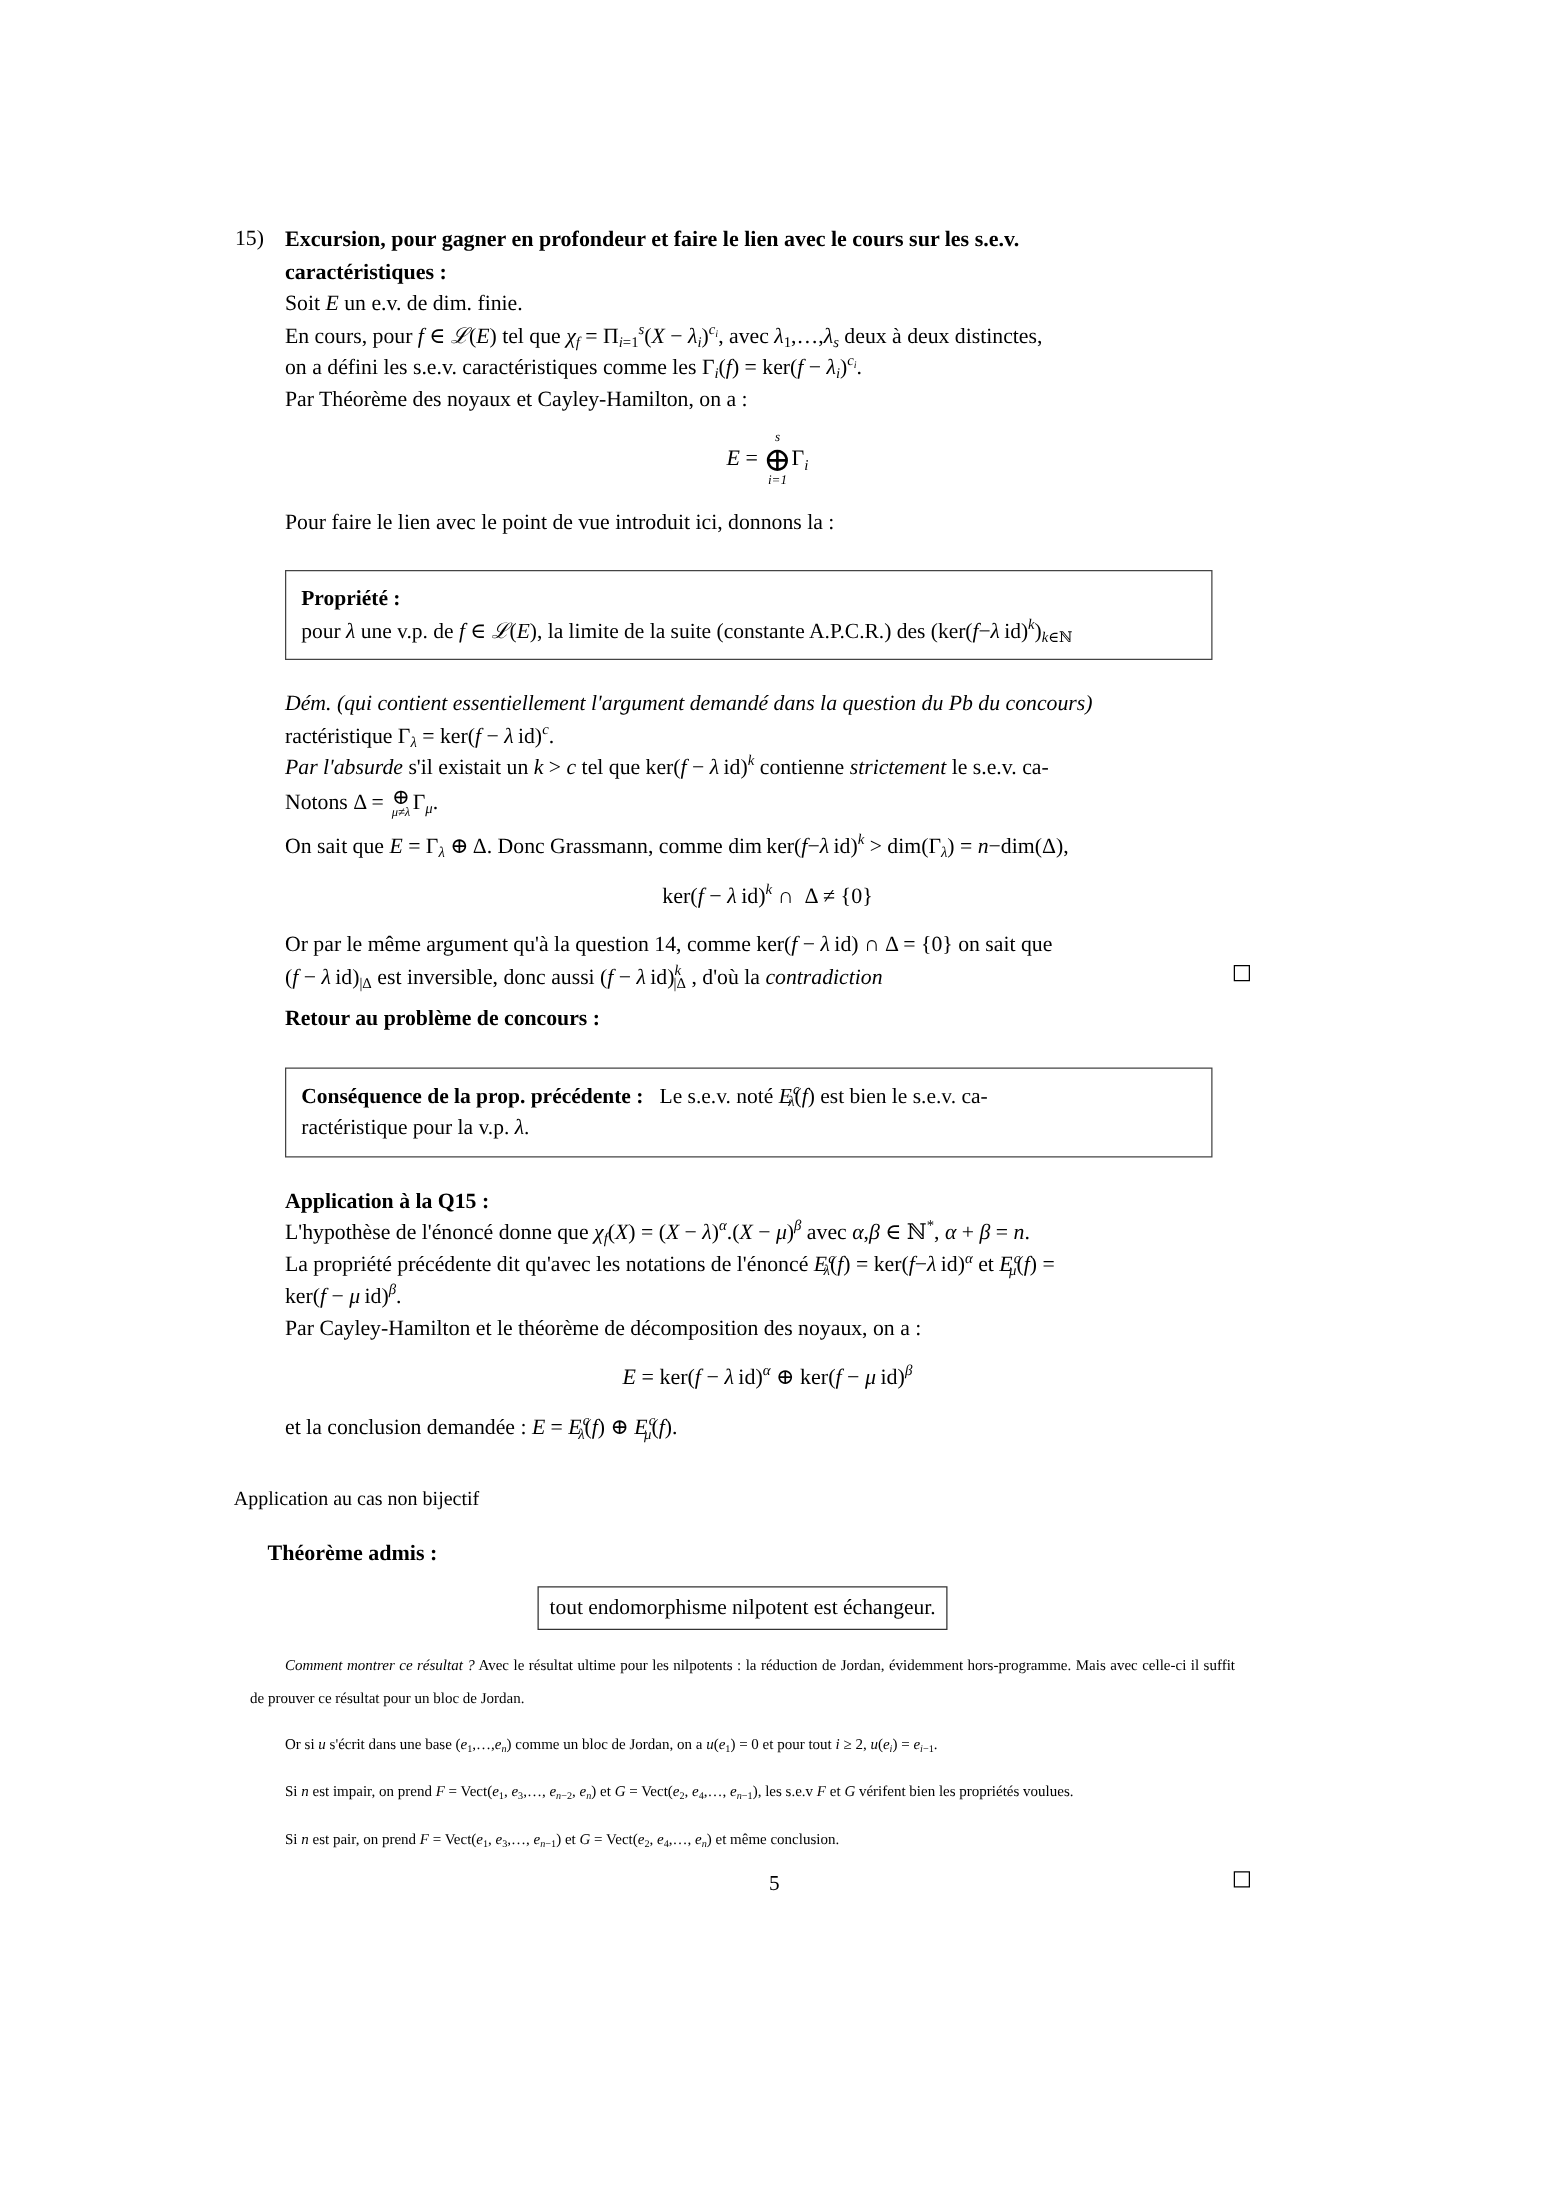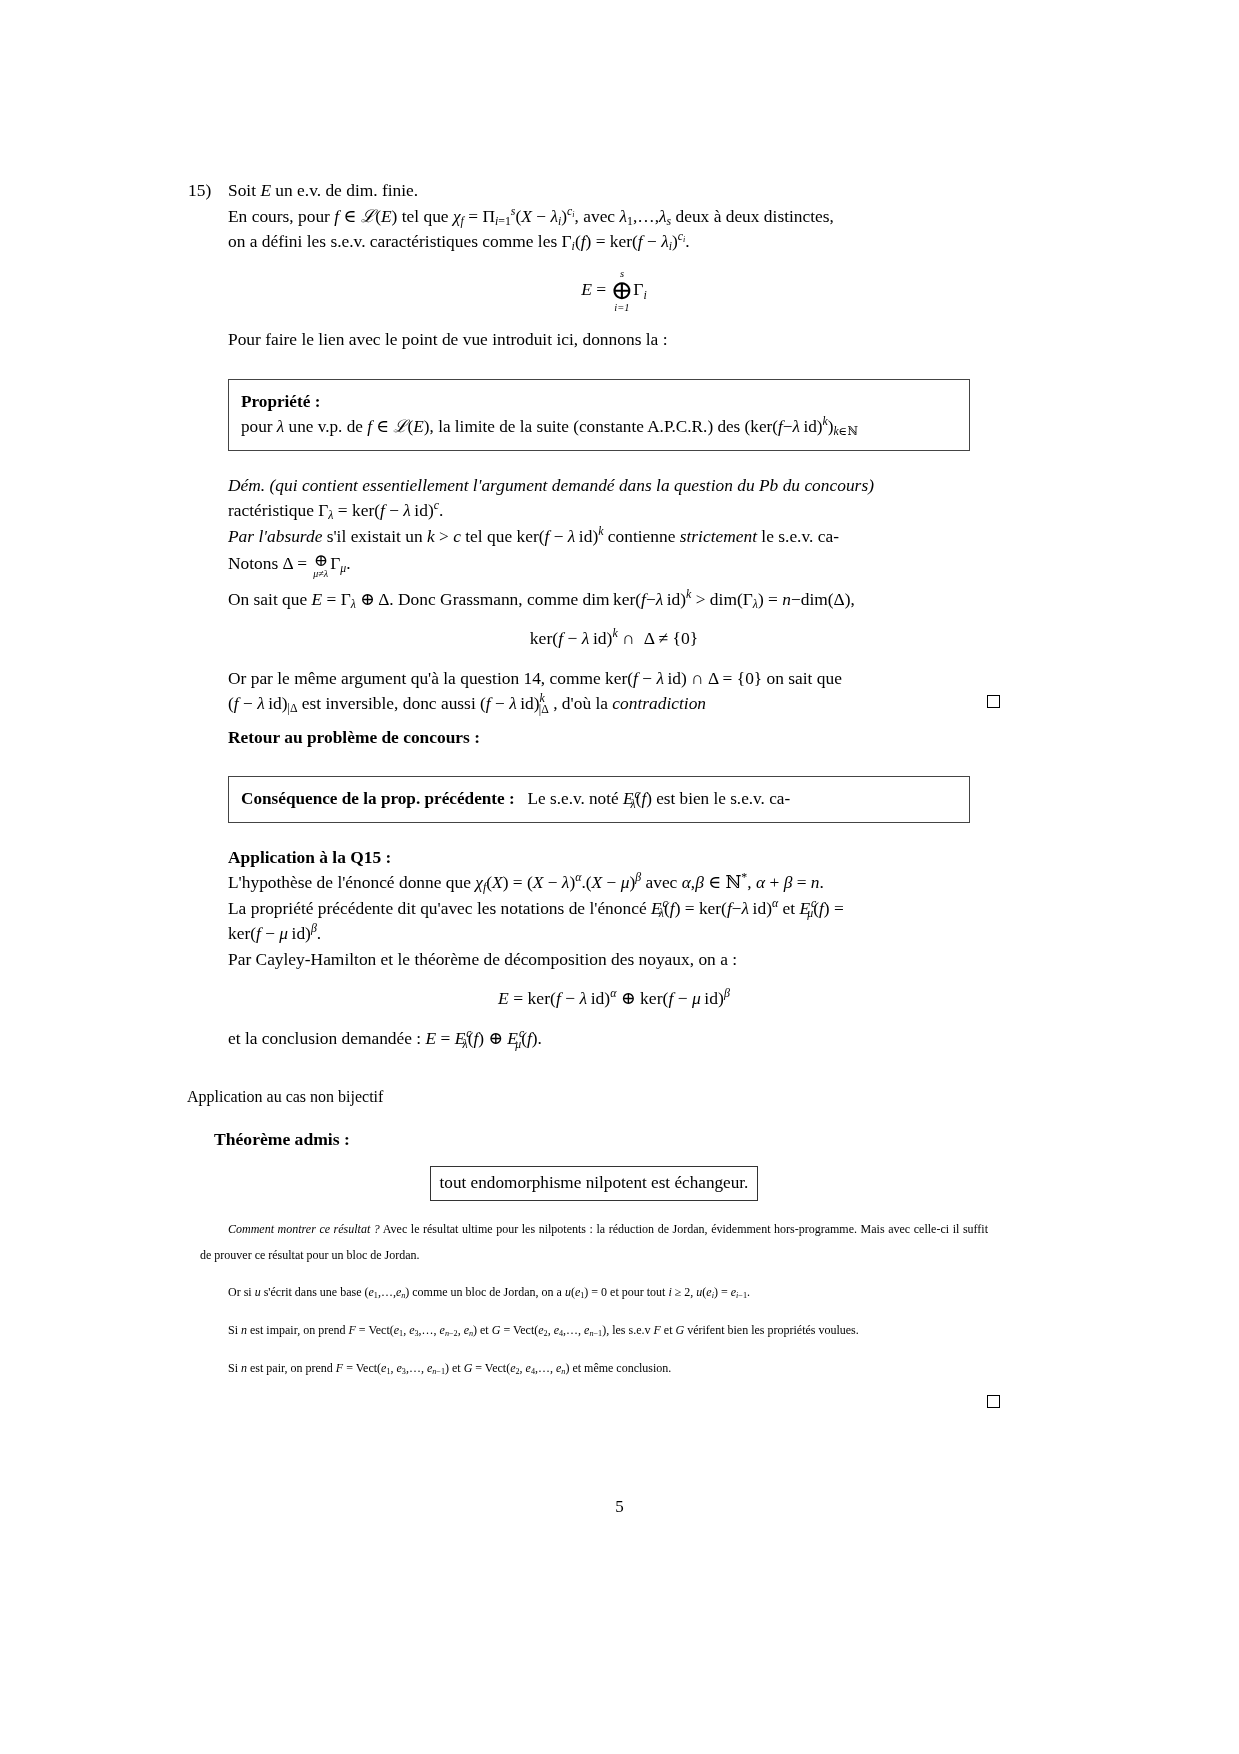--- a/index.html
+++ b/index.html
@@ -190,28 +190,30 @@
   .scr { font-style: italic; font-family: "Liberation Serif", serif; }
 </style>
 </head>
 <body>
 
 <div class="page">
   <div class="content">
 
     <div class="item">
       <span class="item-num">15)</span>
+      <div class="item-title">Excursion, pour gagner en profondeur et faire le lien avec le cours sur les s.e.v.<br>caractéristiques :</div>
 
       <div class="item-body">
         <div class="ln">Soit <span class="mathvar">E</span> un e.v. de dim. finie.</div>
 
         <div class="ln">En cours, pour <span class="mathvar">f</span> ∈ <span class="scr">ℒ</span>(<span class="mathvar">E</span>) tel que <span class="mathvar">χ</span><sub class="mathvar">f</sub> = Π<sub><span class="mathvar">i</span>=1</sub><sup><span class="mathvar">s</span></sup>(<span class="mathvar">X</span> − <span class="mathvar">λ</span><sub class="mathvar">i</sub>)<sup><span class="mathvar">c</span><sub class="mathvar">i</sub></sup>, avec <span class="mathvar">λ</span><sub>1</sub>,…,<span class="mathvar">λ</span><sub class="mathvar">s</sub> deux à deux distinctes,</div>
 
         <div class="ln">on a défini les s.e.v. caractéristiques comme les Γ<sub class="mathvar">i</sub>(<span class="mathvar">f</span>) = ker(<span class="mathvar">f</span> − <span class="mathvar">λ</span><sub class="mathvar">i</sub>)<sup><span class="mathvar">c</span><sub class="mathvar">i</sub></sup>.</div>
 
+        <div class="ln">Par Théorème des noyaux et Cayley-Hamilton, on a :</div>
 
         <div class="display">
           <span class="mathvar">E</span> =
           <span class="bigop">
             <span class="lim-top mathvar">s</span>
             <span class="op">⊕</span>
             <span class="lim-bot mathvar">i=1</span>
           </span>Γ<sub class="mathvar">i</sub>
         </div>
 
@@ -247,20 +249,21 @@
 
       <div class="ln">(<span class="mathvar">f</span> − <span class="mathvar">λ</span> id)<sub>|Δ</sub> est inversible, donc aussi (<span class="mathvar">f</span> − <span class="mathvar">λ</span> id)<sup><span class="mathvar">k</span></sup><sub style="margin-left:-6px;">|Δ</sub> , d'où la <span class="it">contradiction</span><span class="qed"><span class="qed-box"></span></span></div>
 
       <div class="gap-s"></div>
 
       <div class="ln bold">Retour au problème de concours :</div>
     </div>
 
     <div class="framebox">
       <div><span class="box-head">Conséquence de la prop. précédente :</span>&nbsp;&nbsp; Le s.e.v. noté <span class="mathvar">E</span><sup style="position:relative;left:1px;"><span class="mathvar">c</span></sup><sub style="margin-left:-8px;" class="mathvar">λ</sub>(<span class="mathvar">f</span>) est bien le s.e.v. ca-</div>
+      <div>ractéristique pour la v.p. <span class="mathvar">λ</span>.</div>
     </div>
 
     <div class="item-body" style="margin-left:40px;">
       <div class="ln bold">Application à la Q15 :</div>
 
       <div class="ln">L'hypothèse de l'énoncé donne que <span class="mathvar">χ</span><sub class="mathvar">f</sub>(<span class="mathvar">X</span>) = (<span class="mathvar">X</span> − <span class="mathvar">λ</span>)<sup><span class="mathvar">α</span></sup>.(<span class="mathvar">X</span> − <span class="mathvar">μ</span>)<sup><span class="mathvar">β</span></sup> avec <span class="mathvar">α</span>,<span class="mathvar">β</span> ∈ ℕ<sup>*</sup>, <span class="mathvar">α</span> + <span class="mathvar">β</span> = <span class="mathvar">n</span>.</div>
 
       <div class="ln">La propriété précédente dit qu'avec les notations de l'énoncé <span class="mathvar">E</span><sup style="position:relative;left:1px;"><span class="mathvar">c</span></sup><sub style="margin-left:-8px;" class="mathvar">λ</sub>(<span class="mathvar">f</span>) = ker(<span class="mathvar">f</span>−<span class="mathvar">λ</span> id)<sup><span class="mathvar">α</span></sup> et <span class="mathvar">E</span><sup style="position:relative;left:1px;"><span class="mathvar">c</span></sup><sub style="margin-left:-8px;" class="mathvar">μ</sub>(<span class="mathvar">f</span>) =</div>
 
       <div class="ln">ker(<span class="mathvar">f</span> − <span class="mathvar">μ</span> id)<sup><span class="mathvar">β</span></sup>.</div>

